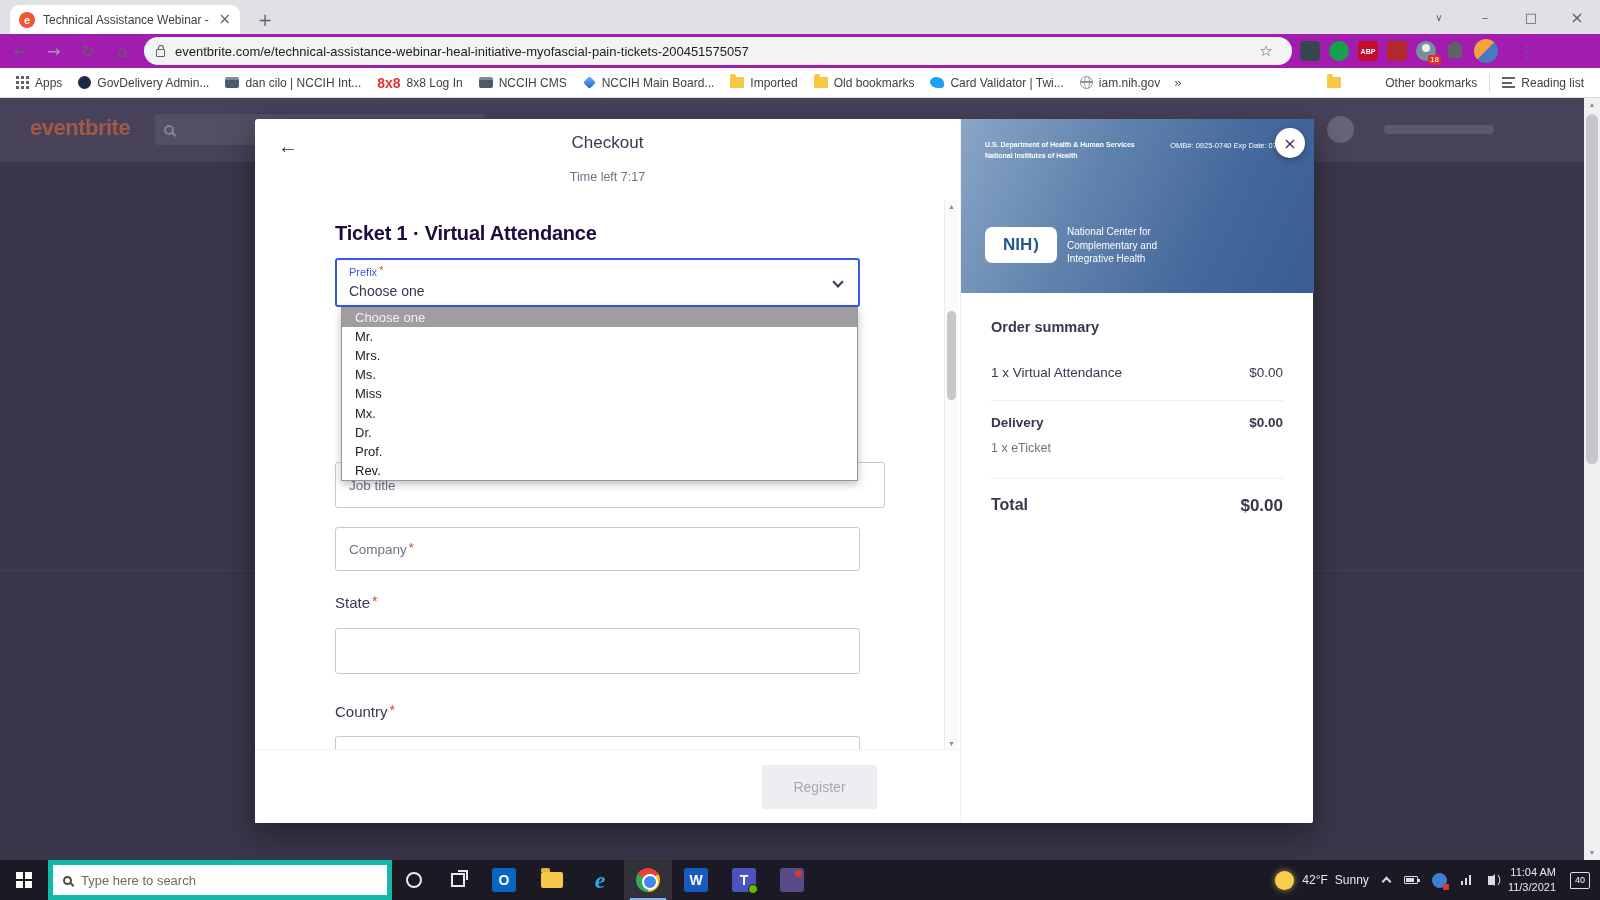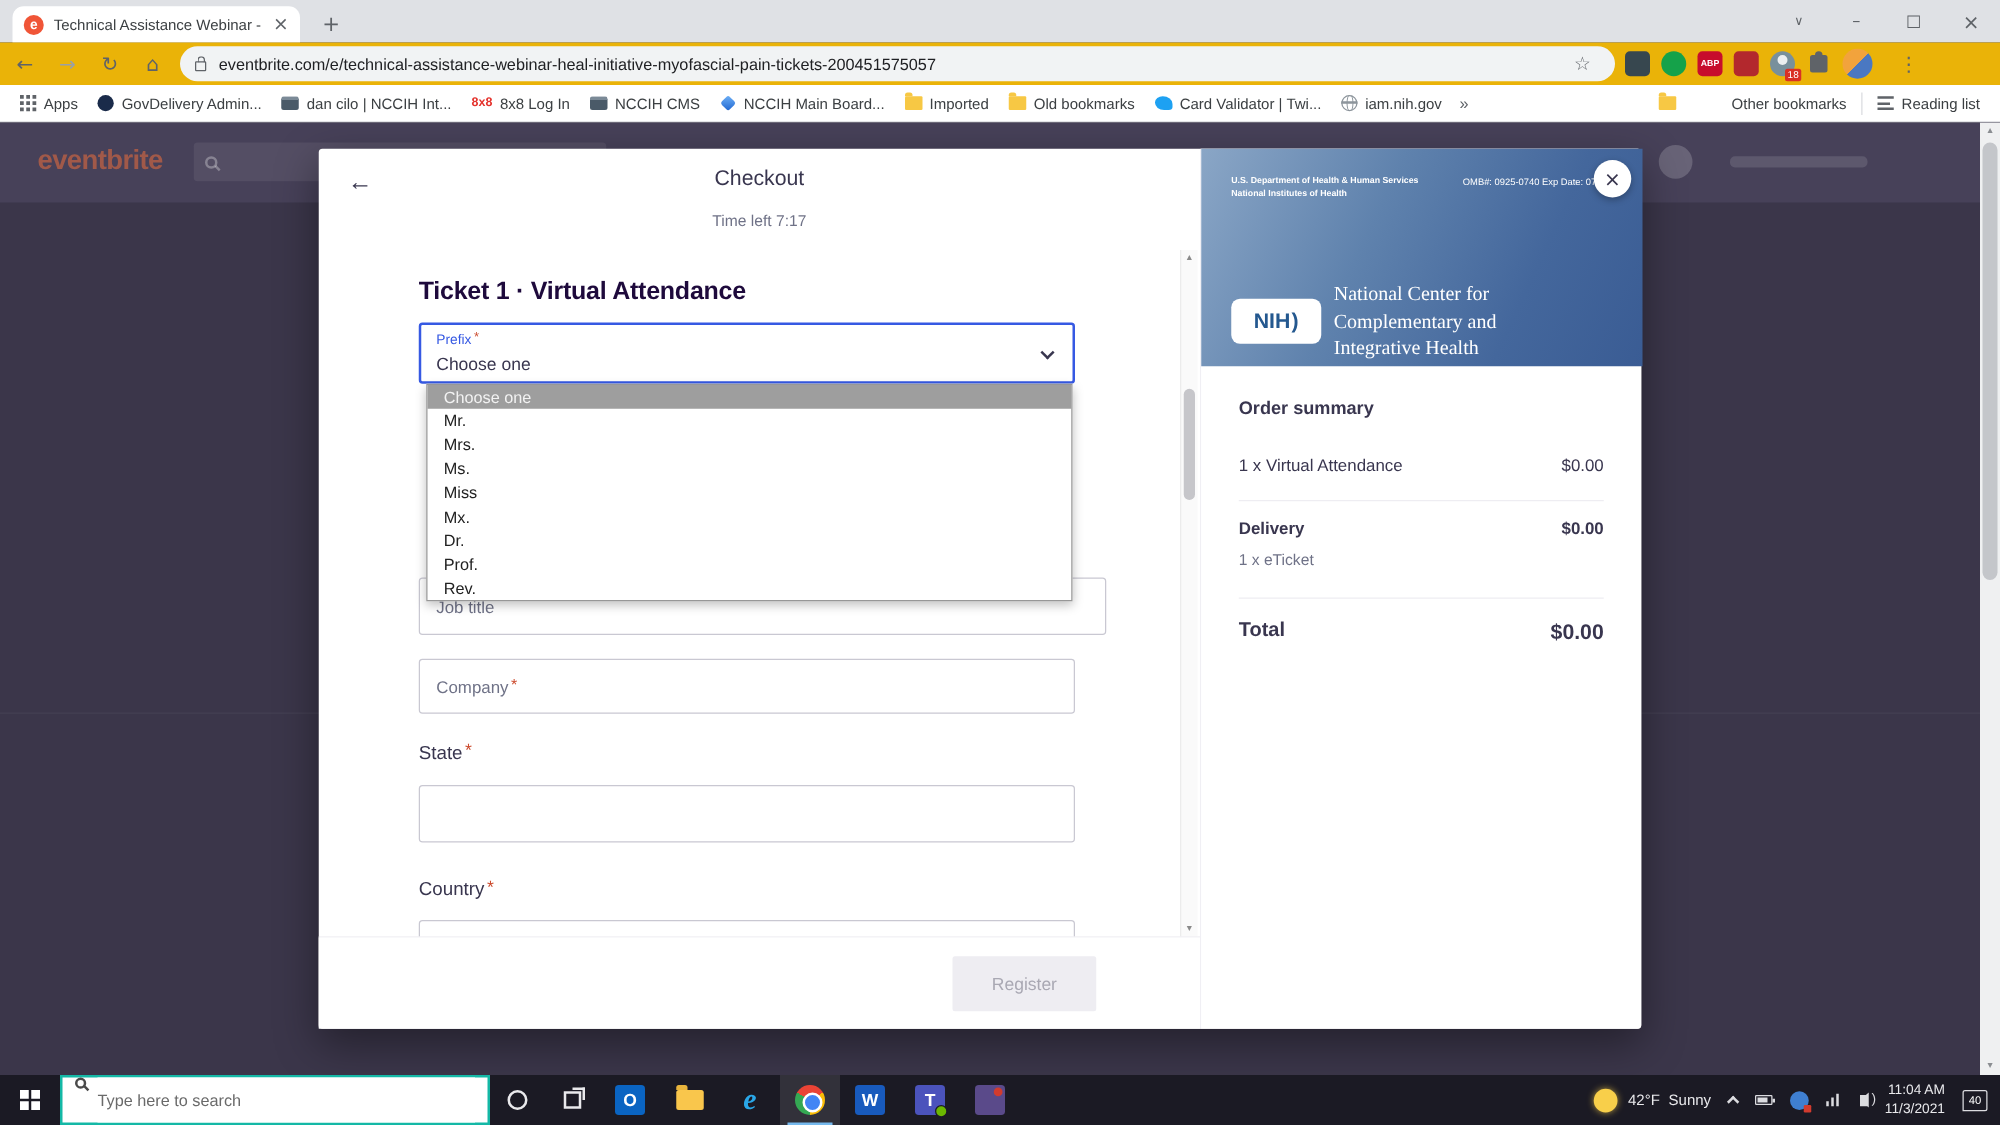--- a/index.html
+++ b/index.html
@@ -19,21 +19,21 @@
   .tabstrip{position:absolute;top:0;left:0;right:0;height:34px;background:#dfe1e5;}
   .tab{position:absolute;left:10px;top:5px;width:230px;height:29px;background:#fff;border-radius:9px 9px 0 0;display:flex;align-items:center;padding:0 9px;}
   .favicon{width:16px;height:16px;min-width:16px;border-radius:50%;background:#f05537;color:#fff;font-size:11px;font-weight:bold;display:flex;align-items:center;justify-content:center;}
   .tab-title{font-size:12px;color:#3c4043;margin-left:8px;white-space:nowrap;overflow:hidden;flex:1;}
   .tab-close{font-size:15px;margin-left:6px;line-height:1;}
   .newtab{position:absolute;left:252px;top:7px;width:26px;height:26px;display:flex;align-items:center;justify-content:center;font-size:17px;border-radius:50%;}
   .winctl{position:absolute;right:0;top:0;height:34px;display:flex;}
   .wc{width:46px;height:34px;display:flex;align-items:center;justify-content:center;font-size:13px;}
 
   
-  .toolbar{position:absolute;top:34px;left:0;right:0;height:34px;background:#eab308;display:flex;align-items:center;}
+  .toolbar{position:absolute;top:34px;left:0;right:0;height:34px;background:#a21caf;display:flex;align-items:center;}
   .nav-ic{width:28px;height:28px;display:flex;align-items:center;justify-content:center;font-size:16px;margin-left:6px;border-radius:50%;}
   .nav-ic.dim{color:#9aa0a6;}
   .omnibox{margin-left:8px;width:1148px;height:28px;background:#f1f3f4;border-radius:14px;display:flex;align-items:center;padding:0 12px;}
   .lock{width:9px;height:8px;border:1.5px solid #5f6368;border-radius:1px;position:relative;margin-top:4px;min-width:9px;}
   .lock::before{content:"";position:absolute;top:-5px;left:0.5px;width:4px;height:4px;border:1.5px solid #5f6368;border-bottom:none;border-radius:3px 3px 0 0;}
   .url{font-size:13px;color:#202124;margin-left:10px;white-space:nowrap;overflow:hidden;flex:1;}
   .omnibox .g-star{margin-left:auto;font-size:15px;}
   .ext-row{display:flex;align-items:center;margin-left:8px;gap:9px;}
   .ext{width:20px;height:20px;border-radius:4px;position:relative;}
   .ext.dark-sq{background:#37474f;}
@@ -48,21 +48,21 @@
   .avatar{width:24px;height:24px;border-radius:50%;background:linear-gradient(135deg,#f2a33c 50%,#4a78c2 50%);}
 
   
   .bookbar{position:absolute;top:68px;left:0;right:0;height:30px;background:#fff;border-bottom:1px solid #dadce0;display:flex;align-items:center;padding:0 8px;font-size:12px;color:#3c4043;}
   .bm{display:flex;align-items:center;gap:6px;padding:0 8px;height:24px;border-radius:12px;white-space:nowrap;}
   .bm-right{margin-left:auto;gap:44px;}
   .dotgrid{width:3px;height:3px;background:#5f6368;box-shadow:5px 0 0 #5f6368,10px 0 0 #5f6368,0 5px 0 #5f6368,5px 5px 0 #5f6368,10px 5px 0 #5f6368,0 10px 0 #5f6368,5px 10px 0 #5f6368,10px 10px 0 #5f6368;margin:-10px 10px 0 0;}
   .ic{display:inline-block;}
   .ic.gov{width:13px;height:13px;border-radius:50%;background:#1a2b4a;}
   .ic.card{width:14px;height:11px;background:#4a5a68;border-radius:2px;border-top:3px solid #7b8a97;}
-  .ic.x8{color:#e4312b;font-weight:bold;font-size:10px;}
+  .ic.x8{color:#e4312b;font-weight:bold;font-size:14px;}
   .ic.diamond{width:9px;height:9px;background:linear-gradient(135deg,#6fb1f7,#1f66d0);transform:rotate(45deg);border-radius:2px;margin:0 2px;}
   .ic.folder{width:14px;height:11px;background:#f7c844;border-radius:1px;position:relative;}
   .ic.folder::before{content:"";position:absolute;top:-3px;left:0;width:6px;height:3px;background:#f7c844;border-radius:2px 2px 0 0;}
   .ic.twitter{width:14px;height:11px;background:#1da1f2;border-radius:60% 75% 30% 70%;}
   .ic.globe{width:13px;height:13px;border:1.5px solid #8d959c;border-radius:50%;position:relative;}
   .ic.globe::before{content:"";position:absolute;left:-1px;right:-1px;top:4px;height:1.5px;background:#8d959c;}
   .ic.globe::after{content:"";position:absolute;left:3px;top:-1px;bottom:-1px;width:4px;border:1.5px solid #8d959c;border-radius:50%;border-top:none;border-bottom:none;}
   .ic.rlist{width:13px;height:11px;border-top:2px solid #5f6368;border-bottom:2px solid #5f6368;position:relative;}
   .ic.rlist::before{content:"";position:absolute;top:2.5px;left:0;right:3px;height:2px;background:#5f6368;}
   .bm-sep{width:1px;height:18px;background:#dadce0;margin:0 4px;}
@@ -115,37 +115,37 @@
   .btn-register{position:absolute;right:83px;top:15px;width:115px;height:44px;background:#eeedf2;color:#a9a8b3;font-size:14px;border:none;border-radius:2px;display:flex;align-items:center;justify-content:center;}
 
   
   .co-right{position:absolute;left:705px;top:0;width:353px;height:704px;background:#fff;border-left:1px solid #f0eff4;border-radius:0 3px 3px 0;}
   .banner{position:absolute;left:0;top:0;width:353px;height:174px;background:linear-gradient(115deg,#8aa6c6 0%,#5f82ad 38%,#44679c 72%,#3a5c94 100%);}
   .bn-dept{position:absolute;left:24px;top:20px;font-size:7px;font-weight:bold;color:#fff;line-height:1.6;}
   .bn-omb{position:absolute;right:12px;top:22px;font-size:7.5px;color:#fff;}
   .nih-row{position:absolute;left:24px;top:106px;display:flex;align-items:center;}
   .nih-box{width:72px;height:36px;background:#fff;border-radius:7px;display:flex;align-items:center;justify-content:center;font-size:17px;font-weight:bold;color:#24588f;}
   .nih-box::after{content:")";margin-left:1px;font-weight:bold;}
-  .nih-org{margin-left:10px;width:132px;font-size:16px;color:#fff;line-height:1.35;font-family:Liberation Serif, serif;}
+  .nih-org{margin-left:10px;width:132px;font-size:10px;color:#fff;line-height:1.35;}
   .modal-close{position:absolute;right:8px;top:9px;width:30px;height:30px;border-radius:50%;background:#fff;box-shadow:0 2px 6px rgba(0,0,0,.3);display:flex;align-items:center;justify-content:center;font-size:16px;color:#39364f;z-index:8;}
   .sum-h{position:absolute;left:30px;top:200px;font-size:14.5px;font-weight:bold;color:#39364f;}
   .sum-row{position:absolute;left:30px;right:30px;display:flex;justify-content:space-between;font-size:13.5px;color:#39364f;}
   .row-item{top:246px;} .row-del{top:296px;font-weight:bold;}
   .sum-sub{position:absolute;left:30px;top:322px;font-size:12.5px;color:#6f7287;}
   .sum-div{position:absolute;left:30px;right:30px;height:1px;background:#eeedf2;}
   .div1{top:281px;} .div2{top:359px;}
   .row-total{top:377px;font-size:16px;font-weight:bold;}
   .row-total .amt{font-size:17px;}
 
   
   .taskbar{position:absolute;left:0;right:0;bottom:0;height:40px;background:#1b1a24;display:flex;align-items:stretch;color:#e9e9ec;}
   .tb-start{width:48px;display:flex;align-items:center;justify-content:center;}
   .win-logo{display:grid;grid-template-columns:7px 7px;grid-template-rows:7px 7px;gap:1.5px;}
   .win-logo i{background:#fff;}
-  .tb-search{width:344px;background:#fff;border:2px solid #14b8a6;display:flex;padding:0 10px;gap:9px;}
+  .tb-search{width:344px;background:#fff;border:5px solid #14b8a6;display:flex;align-items:center;padding:0 10px;gap:9px;}
   .mag{width:9px;height:9px;border:2px solid #4a4a4a;border-radius:50%;position:relative;min-width:9px;}
   .mag::after{content:"";position:absolute;width:2px;height:5px;background:#4a4a4a;transform:rotate(-45deg);right:-3px;bottom:-4px;}
   .tb-search input{border:none;outline:none;font-size:13px;color:#333;width:100%;font-family:"Liberation Sans",sans-serif;}
   .tb-search input::placeholder{color:#6a6a6a;}
   .tb-ic{width:44px;display:flex;align-items:center;justify-content:center;}
   .cortana-ring{width:16px;height:16px;border:2px solid #e9e9ec;border-radius:50%;}
   .tview{width:14px;height:14px;border:2px solid #e9e9ec;position:relative;}
   .tview::after{content:"";position:absolute;right:-5px;top:-5px;width:8px;height:8px;border-top:2px solid #e9e9ec;border-right:2px solid #e9e9ec;}
   .tb-app{width:48px;display:flex;align-items:center;justify-content:center;position:relative;}
   .tb-app.active{background:rgba(255,255,255,.1);}

